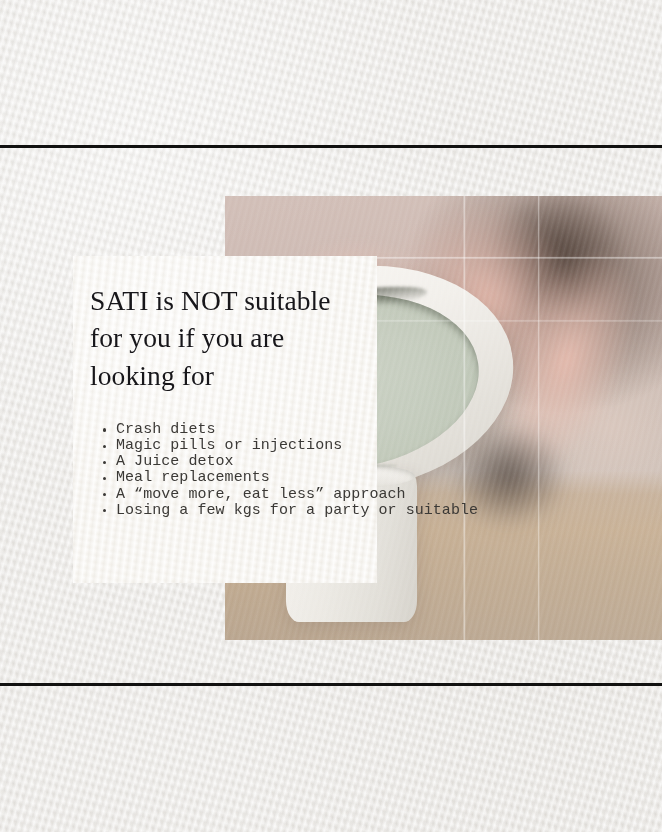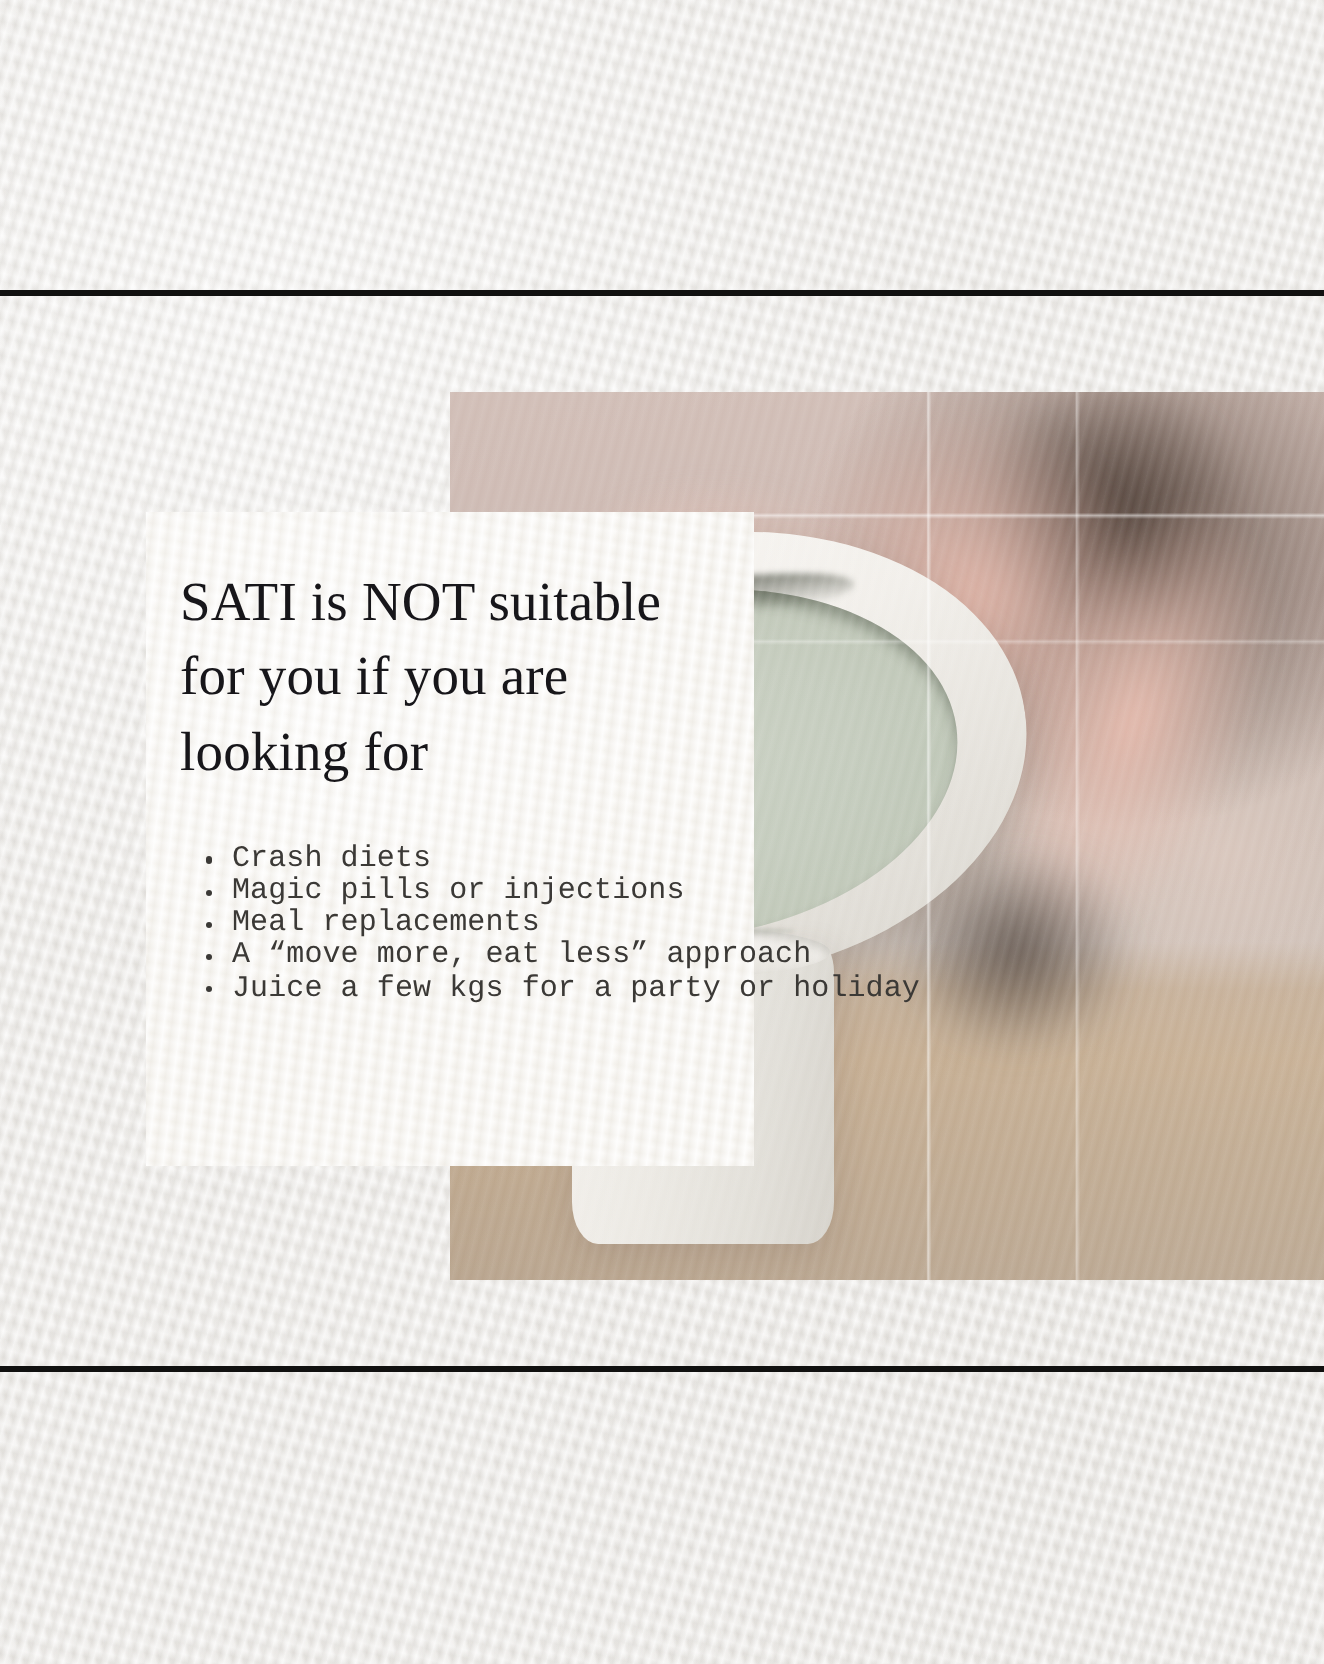--- a/index.html
+++ b/index.html
@@ -310,21 +310,22 @@
     <div class="ph-wash"></div>
     <div class="ph-grid"></div>
     <div class="ph-grain"></div>
   </div>
 
   <div class="card">
     <h1 class="card-title">SATI is NOT suitable for you if you are looking for</h1>
     <ul class="card-list">
       <li>Crash diets</li>
       <li>Magic pills or injections</li>
+      <li>A Juice detox</li>
       <li>Meal replacements</li>
       <li>A “move more, eat less” approach</li>
-      <li>Juice a few kgs for a party or holiday</li>
+      <li>Losing a few kgs for a party or suitable</li>
     </ul>
   </div>
 
   <div class="rule bottom"></div>
 
 </div>
 
 </body></html>

